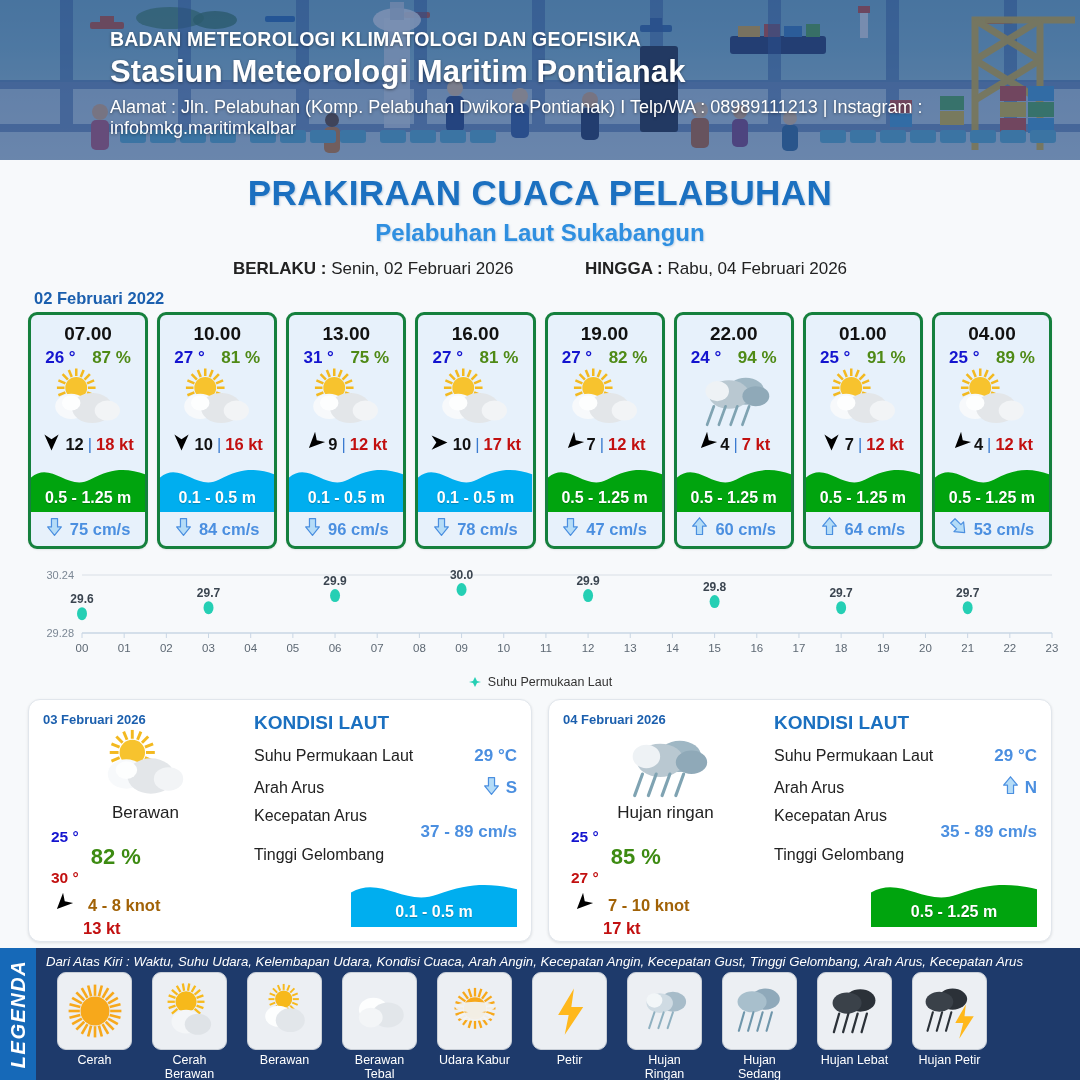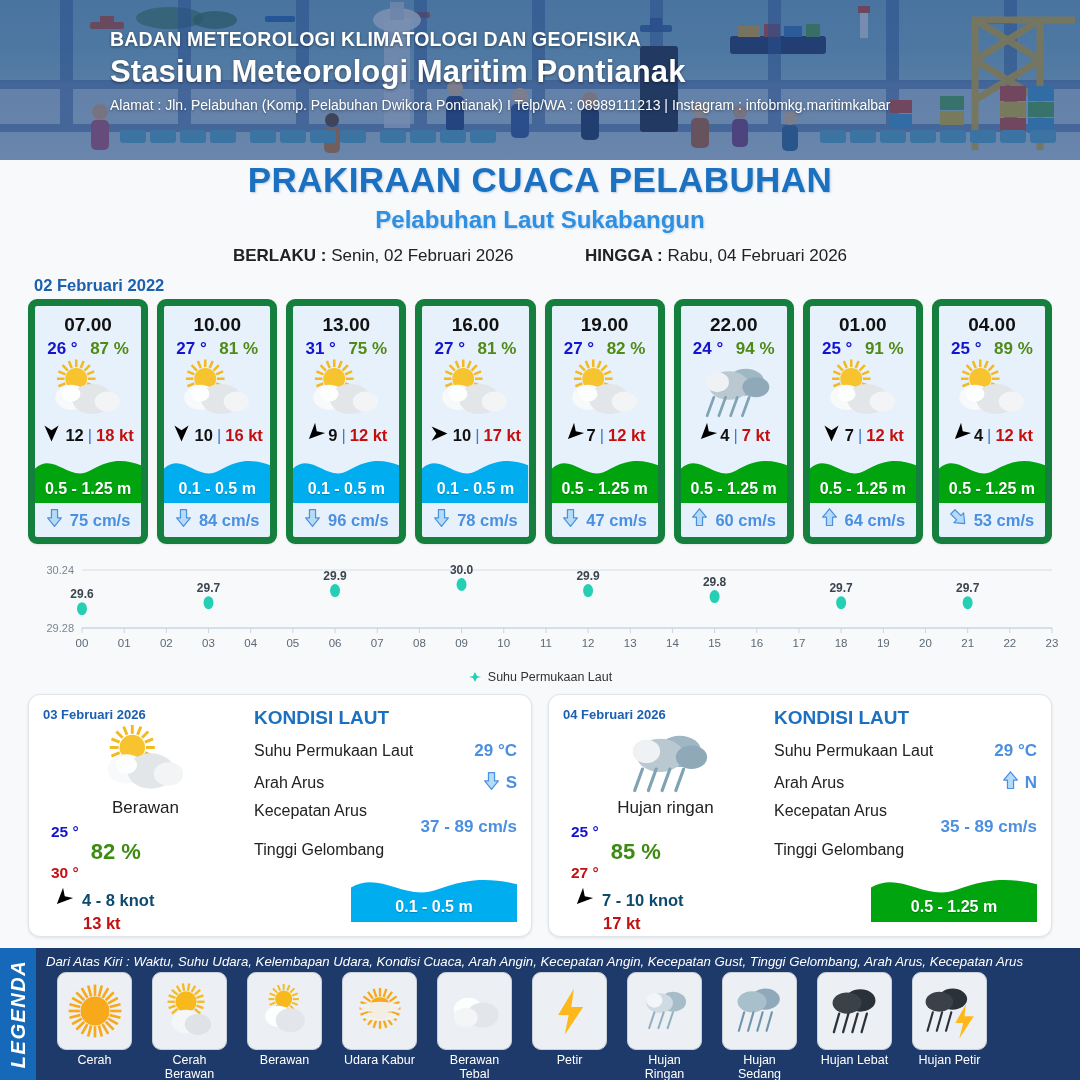--- a/index.html
+++ b/index.html
@@ -16,43 +16,43 @@
   .hdr-scene { position:absolute; inset:0; }
   .sea { position:absolute; left:0; top:0; width:1080px; height:82px;
          background:linear-gradient(180deg,#7fb3cc 0%,#8cbdd3 60%,#9cc6d8 100%); }
   .floor { position:absolute; left:0; top:82px; width:1080px; height:78px;
            background:linear-gradient(180deg,#b9cfe2 0%,#c9dbe9 100%); }
   .tint { position:absolute; inset:0; background:#1c3f7a; opacity:.55; }
   .hdr-texts { position:absolute; left:110px; top:28px; color:#fff; z-index:5;
                text-shadow:0 1px 3px rgba(0,0,0,.45); }
   .org { font-size:19.5px; font-weight:bold; letter-spacing:.2px; }
   .station { font-size:31px; font-weight:bold; margin-top:3px; letter-spacing:.1px; }
-  .addr { font-size:14px; margin-top:7px; }
+  .addr { font-size:18px; margin-top:7px; }
   .logo { position:absolute; left:5px; top:30px; width:105px; height:102px;
           background:#fff; border-radius:52px/51px; z-index:6;
           display:flex; flex-direction:column; align-items:center; justify-content:center; }
   .logo-mark { width:62px; height:60px; }
   .logo-text { font-size:14.5px; font-weight:bold; color:#111; margin-top:1px; letter-spacing:.4px; }
 
   
-  .titles { text-align:center; }
+  .titles { text-align:center; padding-top:13px; }
   .t1 { font-size:35px; font-weight:bold; color:#1b70c0; letter-spacing:.4px;
         text-shadow:1px 1px 2px rgba(140,170,200,.55); }
   .t2 { font-size:24px; font-weight:bold; color:#2f8fe0; margin-top:6px;
         text-shadow:1px 1px 2px rgba(150,180,210,.5); }
   .validity { margin-top:12px; font-size:17px; color:#222; }
   .validity .lbl { font-weight:bold; }
   .validity .gap { display:inline-block; width:62px; }
 
   
   .dayline { margin:10px 0 4px 34px; font-size:16.5px; font-weight:bold; color:#1b5fae; }
 
   
   .cards { display:flex; gap:9px; padding:0 28px; }
-  .card { width:128px; background:#e7f1fb; border:7px solid #15803d; border-radius:9px;
+  .card { width:128px; background:#e7f1fb; border:3px solid #15803d; border-radius:9px;
           overflow:hidden; box-shadow:0 1px 2px rgba(0,0,0,.08); position:relative; }
   .c-time { text-align:center; font-size:19px; font-weight:bold; color:#111; padding-top:8px; }
   .c-vals { display:flex; justify-content:space-around; align-items:baseline;
             font-size:17px; font-weight:bold; padding:3px 6px 0; }
   .c-temp { color:#1414cf; }
   .c-hum { color:#4f8a16; }
   .c-icon { height:62px; display:flex; align-items:center; justify-content:center; }
   .c-wind { display:flex; align-items:center; justify-content:center; gap:4px;
             height:28px; font-size:16.5px; font-weight:bold; }
   .c-wd { color:#111; }
@@ -78,22 +78,22 @@
            display:flex; padding:12px 14px; }
   .p-left { width:205px; position:relative; }
   .p-date { font-size:13px; font-weight:bold; color:#1b5fae; }
   .p-icon { height:72px; display:flex; align-items:center; justify-content:center; margin-top:2px; }
   .p-cond { text-align:center; font-size:17px; color:#222; margin-top:2px; }
   .p-temps { display:flex; align-items:center; gap:12px; margin:4px 0 0 8px; }
   .p-tcol { font-size:15.5px; font-weight:bold; line-height:1.25; }
   .p-tmin { color:#1414cf; }
   .p-tmax { color:#c21010;margin-top:22px; }
   .p-hum { font-size:22px; font-weight:bold; color:#3d8b12; }
-  .p-wind { display:flex; align-items:center; gap:10px; margin:6px 0 0 10px;
-            font-size:16.5px; font-weight:bold; color:#0c4a6e; }
+  .p-wind { display:flex; align-items:center; gap:16px; margin:6px 0 0 10px;
+            font-size:16.5px; font-weight:bold; color:#a16207; }
   .p-gust { margin:2px 0 0 40px; font-size:16.5px; font-weight:bold; color:#c21010; }
   .p-right { flex:1; padding-left:6px; position:relative; }
   .p-title { font-size:19px; font-weight:bold; color:#1b70c0; margin-bottom:6px; }
   .p-row { display:flex; justify-content:space-between; align-items:center;
            font-size:16px; color:#222; height:32px; }
   .p-rv { color:#4b8fe0; font-weight:bold; font-size:17px; display:flex; align-items:center; gap:6px; }
   .p-speed { text-align:right; font-size:17px; font-weight:bold; color:#4b8fe0; margin-top:-6px; }
   .p-wave { position:absolute; right:0; bottom:2px; width:166px; height:62px; }
   .p-wave .wave-label { font-size:16px; bottom:6px; }
 
@@ -1036,20 +1036,30 @@
                 </g>
       <ellipse cx="40" cy="58" rx="20" ry="16" fill="#fdfefe"></ellipse>
       <ellipse cx="58" cy="64" rx="22" ry="18" fill="#e2e6ea"></ellipse>
               </svg>
             </div>
     <div class="leg-lbl">Berawan</div>
           </div>
           <div class="leg-item">
     <div class="leg-box">
               <svg width="66" height="66" viewBox="0 0 100 100">
+      <ellipse cx="40" cy="48" rx="22" ry="18" fill="#fdfefe"></ellipse>
+      <ellipse cx="62" cy="56" rx="24" ry="19" fill="#e2e6ea"></ellipse>
+      <ellipse cx="36" cy="60" rx="18" ry="15" fill="#f3f5f7"></ellipse>
+              </svg>
+            </div>
+    <div class="leg-lbl">Berawan Tebal</div>
+          </div>
+          <div class="leg-item">
+    <div class="leg-box">
+              <svg width="66" height="66" viewBox="0 0 100 100">
       <g transform="translate(50,46)">
                   <circle r="17" fill="#f7a81b"></circle>
       <line x1="18" y1="0" x2="31" y2="0" stroke="#f7a81b" stroke-width="3.5"></line>
                   <line x1="17.119017293312762" y1="5.562305898749053" x2="29.48275200514976" y2="9.57952682562337" stroke="#f7a81b" stroke-width="3.5"></line>
                   <line x1="14.562305898749054" y1="10.580134541264517" x2="25.079526825623372" y2="18.221342821066667" stroke="#f7a81b" stroke-width="3.5"></line>
                   <line x1="10.580134541264517" y1="14.562305898749054" x2="18.221342821066667" y2="25.079526825623372" stroke="#f7a81b" stroke-width="3.5"></line>
                   <line x1="5.562305898749054" y1="17.119017293312762" x2="9.579526825623372" y2="29.48275200514976" stroke="#f7a81b" stroke-width="3.5"></line>
                   <line x1="1.102182119232618e-15" y1="18" x2="1.8982025386783976e-15" y2="31" stroke="#f7a81b" stroke-width="3.5"></line>
                   <line x1="-5.562305898749052" y1="17.119017293312766" x2="-9.579526825623368" y2="29.482752005149763" stroke="#f7a81b" stroke-width="3.5"></line>
                   <line x1="-10.580134541264515" y1="14.562305898749054" x2="-18.221342821066663" y2="25.079526825623372" stroke="#f7a81b" stroke-width="3.5"></line>
@@ -1070,30 +1080,20 @@
                   <ellipse cx="50" cy="44" rx="30" ry="8"></ellipse>
                   <ellipse cx="50" cy="58" rx="26" ry="7"></ellipse>
                 </g>
               </svg>
             </div>
     <div class="leg-lbl">Udara Kabur</div>
           </div>
           <div class="leg-item">
     <div class="leg-box">
               <svg width="66" height="66" viewBox="0 0 100 100">
-      <ellipse cx="40" cy="48" rx="22" ry="18" fill="#fdfefe"></ellipse>
-      <ellipse cx="62" cy="56" rx="24" ry="19" fill="#e2e6ea"></ellipse>
-      <ellipse cx="36" cy="60" rx="18" ry="15" fill="#f3f5f7"></ellipse>
-              </svg>
-            </div>
-    <div class="leg-lbl">Berawan Tebal</div>
-          </div>
-          <div class="leg-item">
-    <div class="leg-box">
-              <svg width="66" height="66" viewBox="0 0 100 100">
       <path d="M56 16 L32 56 H48 L42 86 L70 44 H52 Z" fill="#ffb81c"></path>
               </svg>
             </div>
     <div class="leg-lbl">Petir</div>
           </div>
           <div class="leg-item">
     <div class="leg-box">
               <svg width="66" height="66" viewBox="0 0 100 100">
       <ellipse cx="62" cy="36" rx="20" ry="15" fill="#a7bcc9"></ellipse>
       <ellipse cx="42" cy="38" rx="20" ry="15" fill="#cfdbe3"></ellipse>

